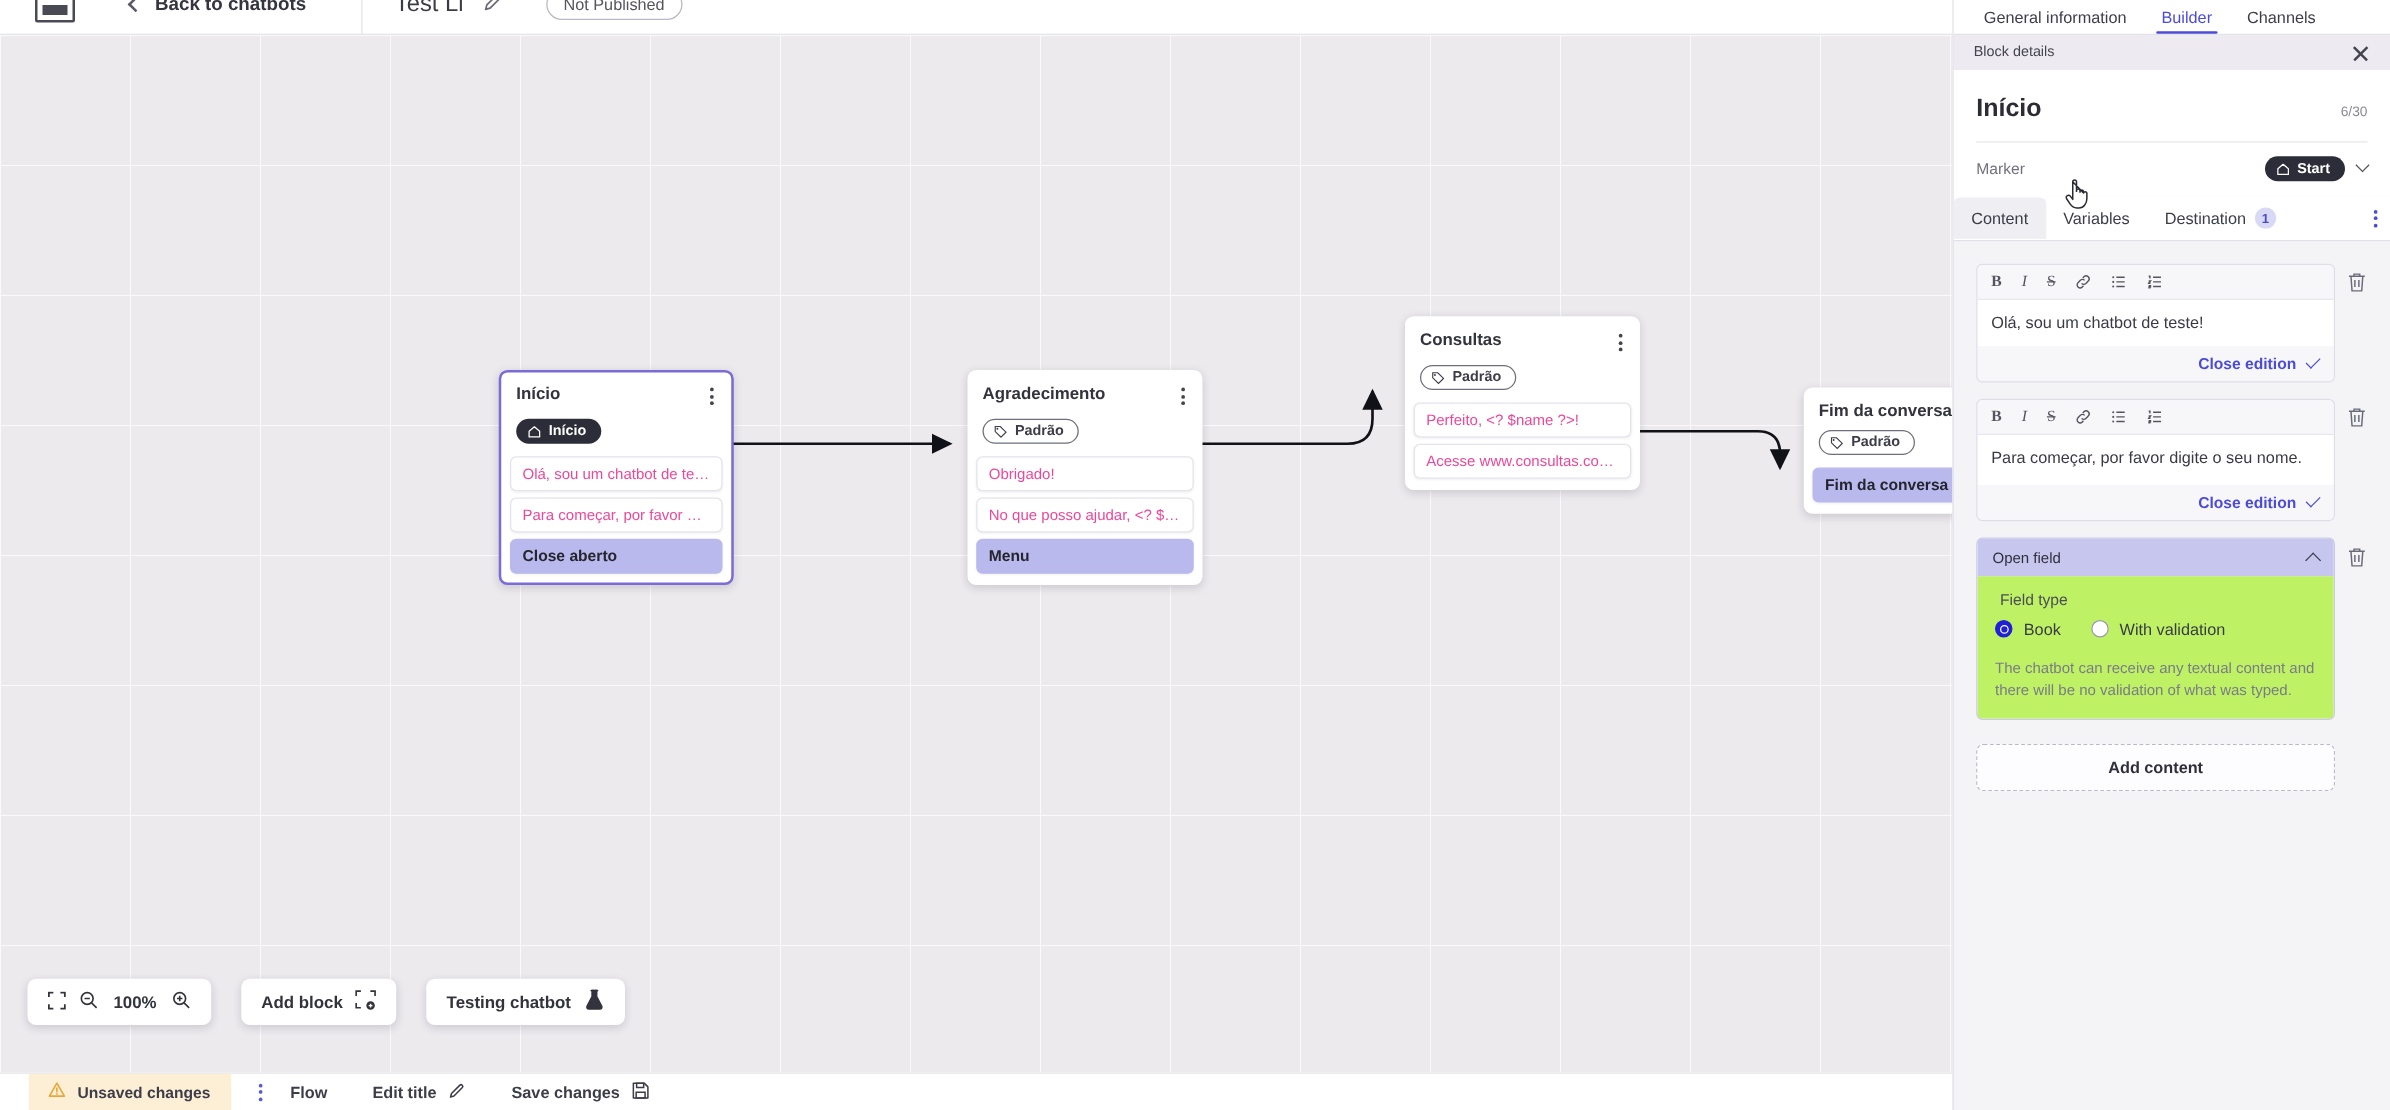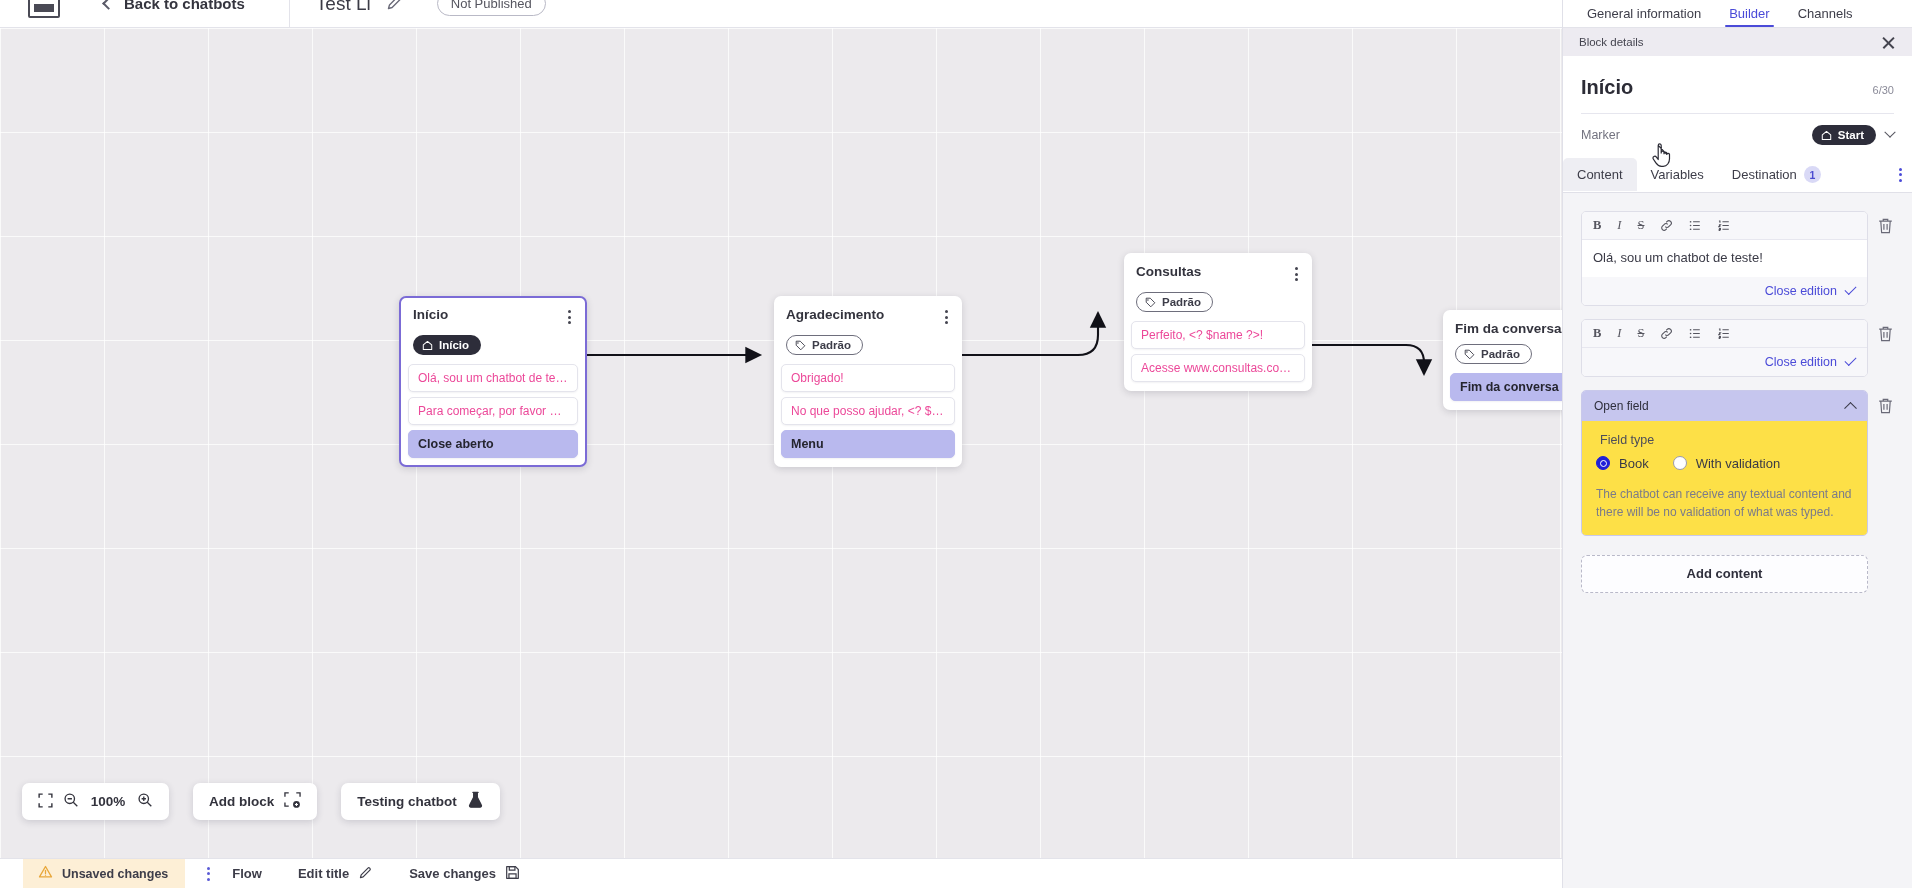--- a/index.html
+++ b/index.html
@@ -213,38 +213,38 @@
   .et-btn { font-size: 12.5px; color: #55555f; cursor: pointer; line-height: 1;
             display: flex; align-items: center; }
   .editor-text {
     background: #fff; padding: 9px 11px; font-size: 13px; color: #3a3a46;
     line-height: 1.45; min-height: 30px;
   }
   .editor-foot {
     background: #f7f7fa; padding: 7px 11px; display: flex; justify-content: flex-end;
     align-items: center; gap: 8px;
   }
-  .close-edit { font-size: 12.5px; color: #4b4bd8; font-weight: 400; cursor: pointer; }
+  .close-edit { font-size: 12.5px; color: #4b4bd8; font-weight: 700; cursor: pointer; }
   .check-ico {
     width: 11px; height: 6px; border-left: 1.7px solid #4b4bd8;
     border-bottom: 1.7px solid #4b4bd8; transform: rotate(-45deg); margin-bottom: 3px;
   }
   .trash { width: 17px; cursor: pointer; flex: 0 0 17px; margin-top: 6px; }
 
   .openfield { flex: 1; border-radius: 5px; overflow: hidden; border: 1px solid #c9c9ea; }
   .of-head {
     background: #c6c6ee; padding: 8px 12px; display: flex; align-items: center;
     justify-content: space-between; font-size: 12px; color: #2f2f3c;
   }
   .chev-up-sm {
     width: 9px; height: 9px; border-left: 1.7px solid #3a3a48;
     border-top: 1.7px solid #3a3a48; transform: rotate(45deg) translate(2px,2px);
     cursor: pointer;
   }
-  .of-body { background: #fde047; padding: 12px 14px 14px 14px; }
+  .of-body { background: #bef264; padding: 12px 14px 14px 14px; }
   .of-label { font-size: 12.5px; color: #4d4d59; margin-left: 4px; }
   .of-radios { display: flex; align-items: center; gap: 24px; margin-top: 9px; }
   .radio { display: flex; align-items: center; gap: 9px; cursor: pointer; }
   .radio .dot {
     width: 14px; height: 14px; border-radius: 50%; border: 1.6px solid #9a9aae;
     background: #fff; position: relative;
   }
   .radio.on .dot { border-color: #2020d8; background: #2020d8; }
   .radio.on .dot::after {
     content: ""; position: absolute; inset: 2.5px; border-radius: 50%;
@@ -587,20 +587,21 @@
                 <circle cx="1.7" cy="7" r="0.9" fill="#55555f" stroke="none"></circle>
                 <circle cx="1.7" cy="11" r="0.9" fill="#55555f" stroke="none"></circle>
               </svg>
             </span>
             <span class="et-btn">
               <svg width="13" height="13" viewBox="0 0 14 14" fill="none" stroke="#55555f" stroke-width="1.2">
                 <path d="M4.8 3h6.8M4.8 7h6.8M4.8 11h6.8M1 2.2h1.1v1.9M1 6.3h1.6L1 8.2h1.6M1 10.2h1.6v1.1H1.3v.9h1.3"></path>
               </svg>
             </span>
           </div>
+          <div class="editor-text" style="padding-bottom:12px;">Para começar, por favor digite o seu nome.</div>
           <div class="editor-foot">
             <span class="close-edit">Close edition</span>
             <span class="check-ico"></span>
           </div>
         </div>
         <span class="trash">
           <svg width="17" height="18" viewBox="0 0 18 19" fill="none" stroke="#6a6a78" stroke-width="1.25">
             <path d="M2.3 4.3h13.4M6.6 4.3V2.4h4.8v1.9M4 4.3l.9 12.3h8.2L14 4.3"></path>
             <path d="M7.3 7.4v6M10.7 7.4v6"></path>
           </svg>

